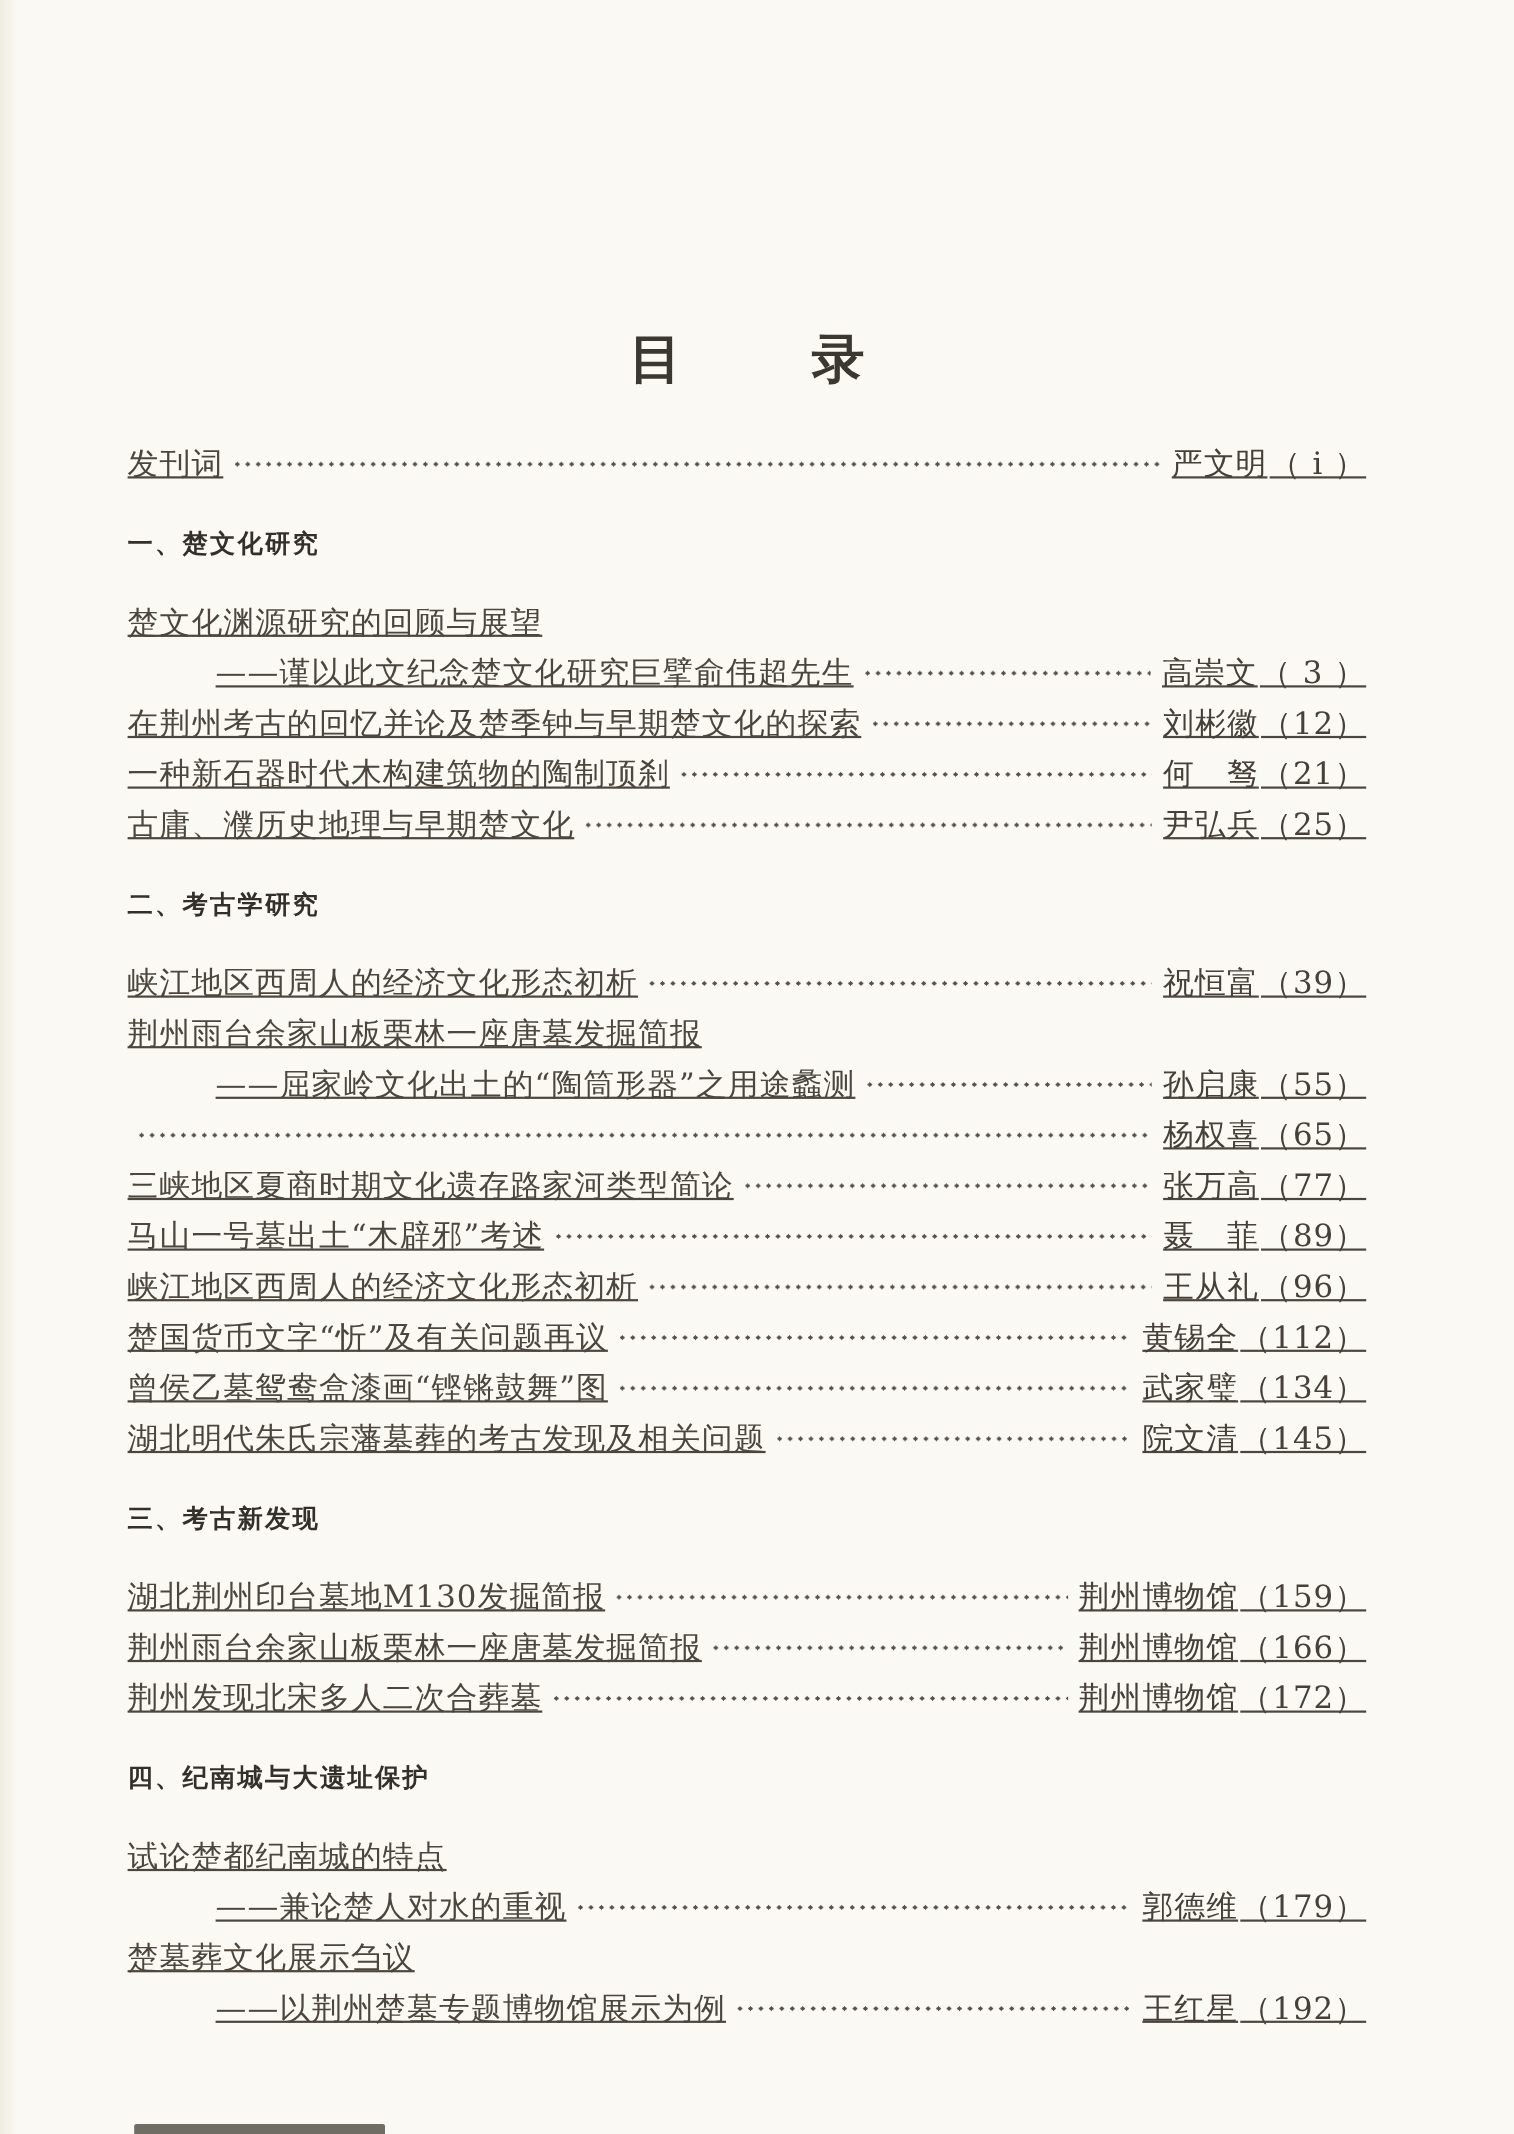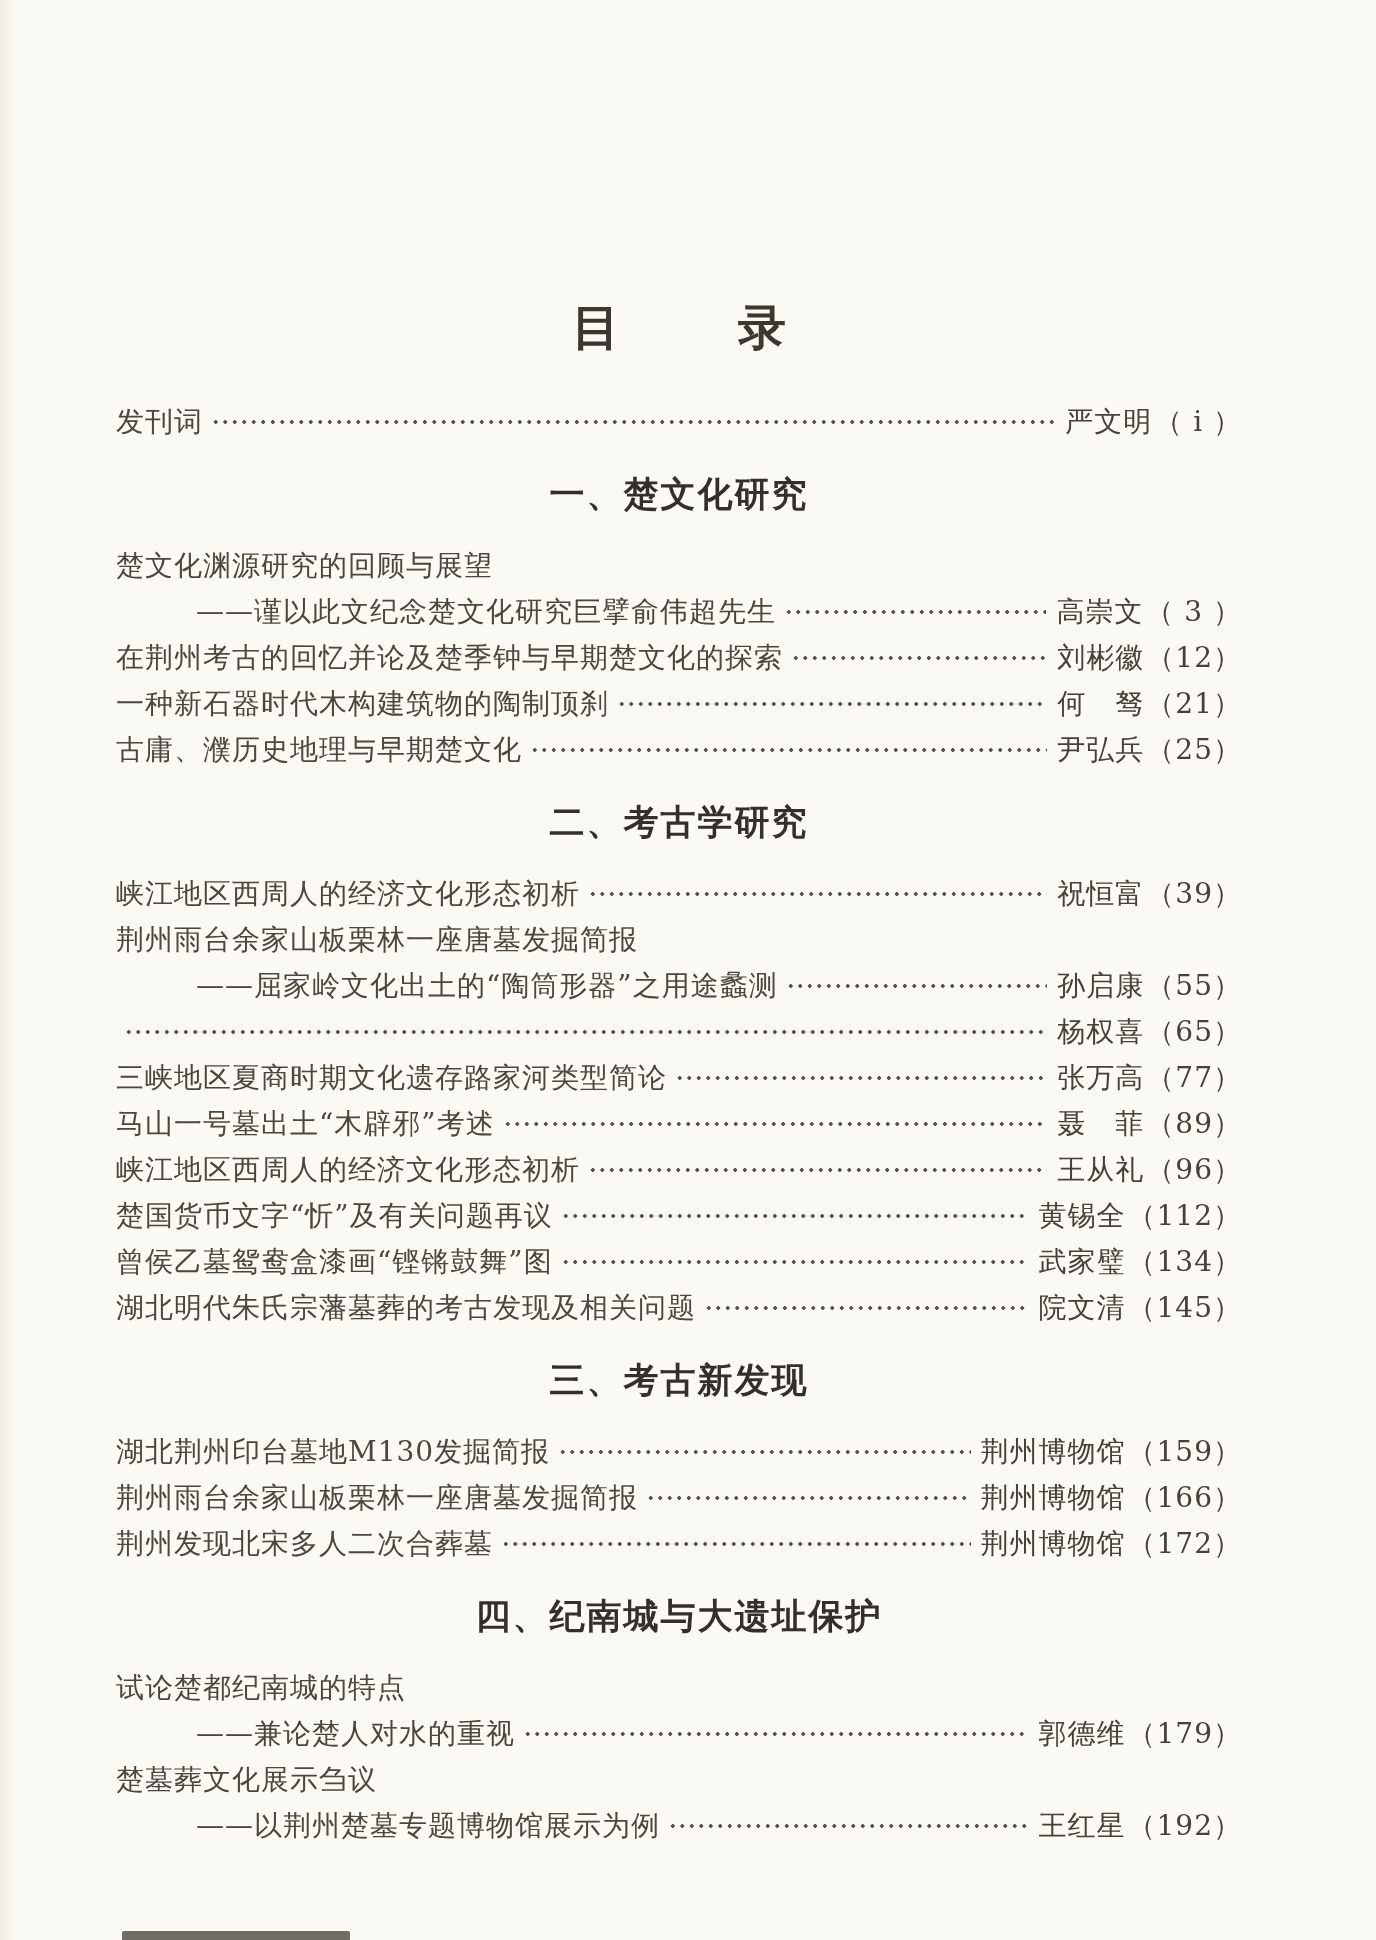--- a/index.html
+++ b/index.html
@@ -18,28 +18,28 @@
   }
   .page-title {
     margin:0; padding-top:303px;
     display:flex; justify-content:center; gap:118px;
     font-size:48px; font-weight:bold; line-height:1;
     color:#3b3831; letter-spacing:0;
   }
   .toc { margin-top:48px; }
   .section-heading {
     height:46px; margin:26px 0;
-    display:flex; align-items:center; justify-content:center;
+    display:flex; align-items:center; justify-content:flex-start;
     font-family:Liberation Serif, serif;
-    font-weight:700; font-size:35px; letter-spacing:2px;
+    font-weight:700; font-size:23px; letter-spacing:2px;
     color:#33302b;
   }
   .row {
     height:46px; display:flex; align-items:center;
-    font-size:28px; letter-spacing:1px;
+    font-size:28px; letter-spacing:1px;text-decoration:underline;
   }
   .row.indent { padding-left:80px; }
   .row .t { white-space:nowrap; }
   .leader {
     flex:1 1 auto; align-self:stretch;
     margin:0 10px 0 8px;
     background-image:radial-gradient(circle, #56514a 1.8px, rgba(0,0,0,0) 2px);
     background-size:9.5px 46px;
     background-repeat:repeat-x;
     background-position:left center;

